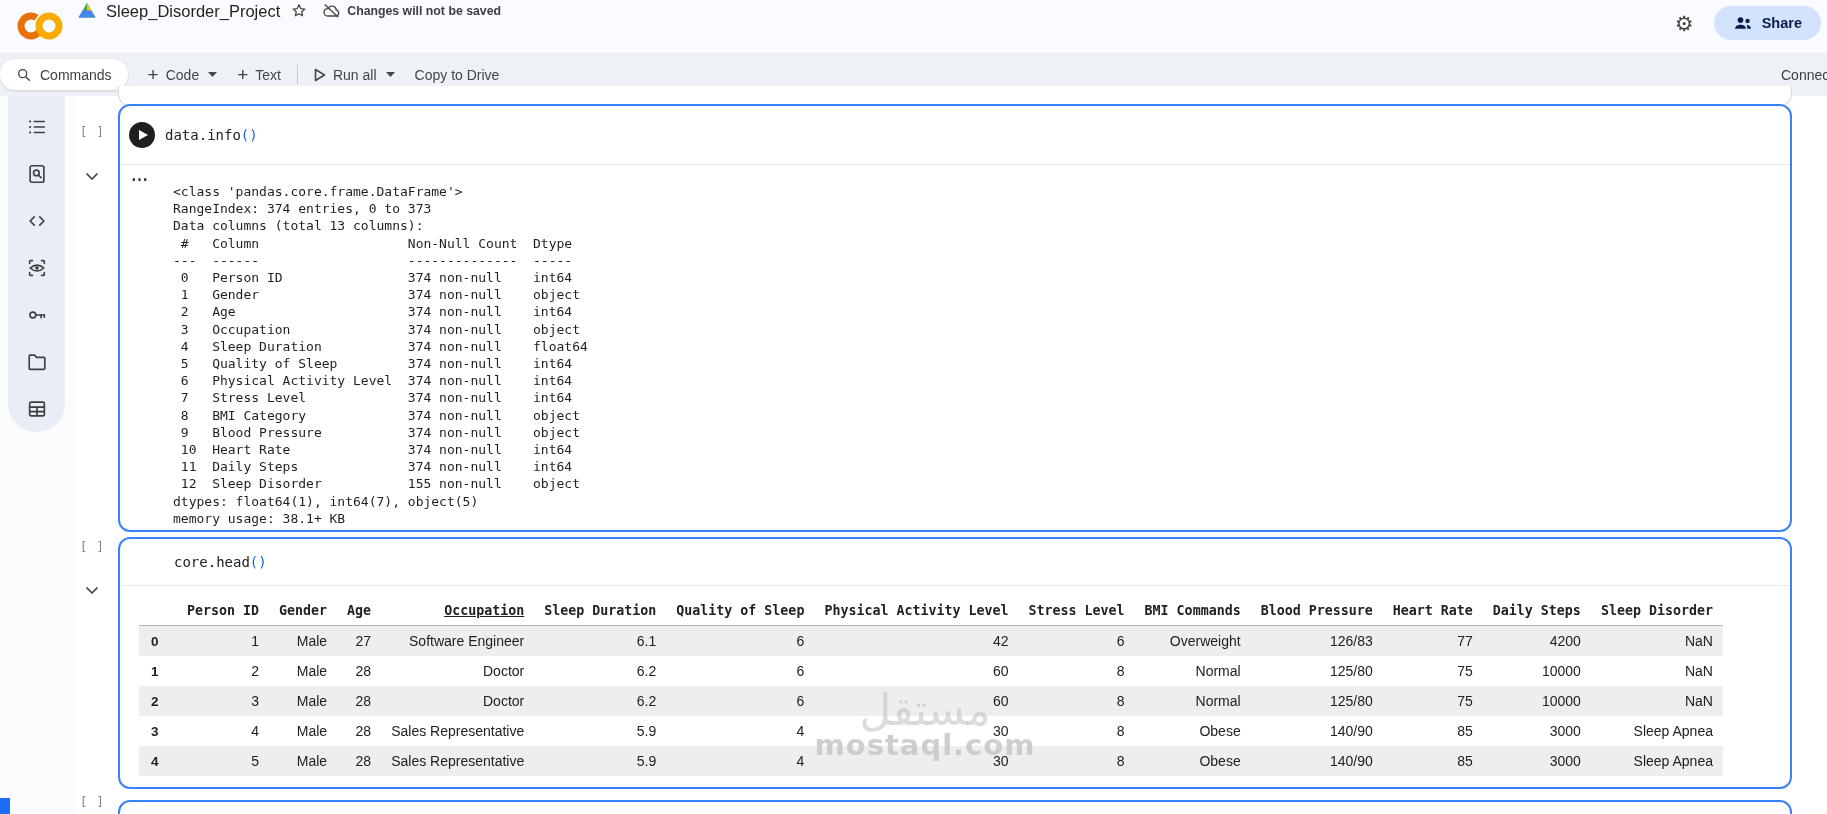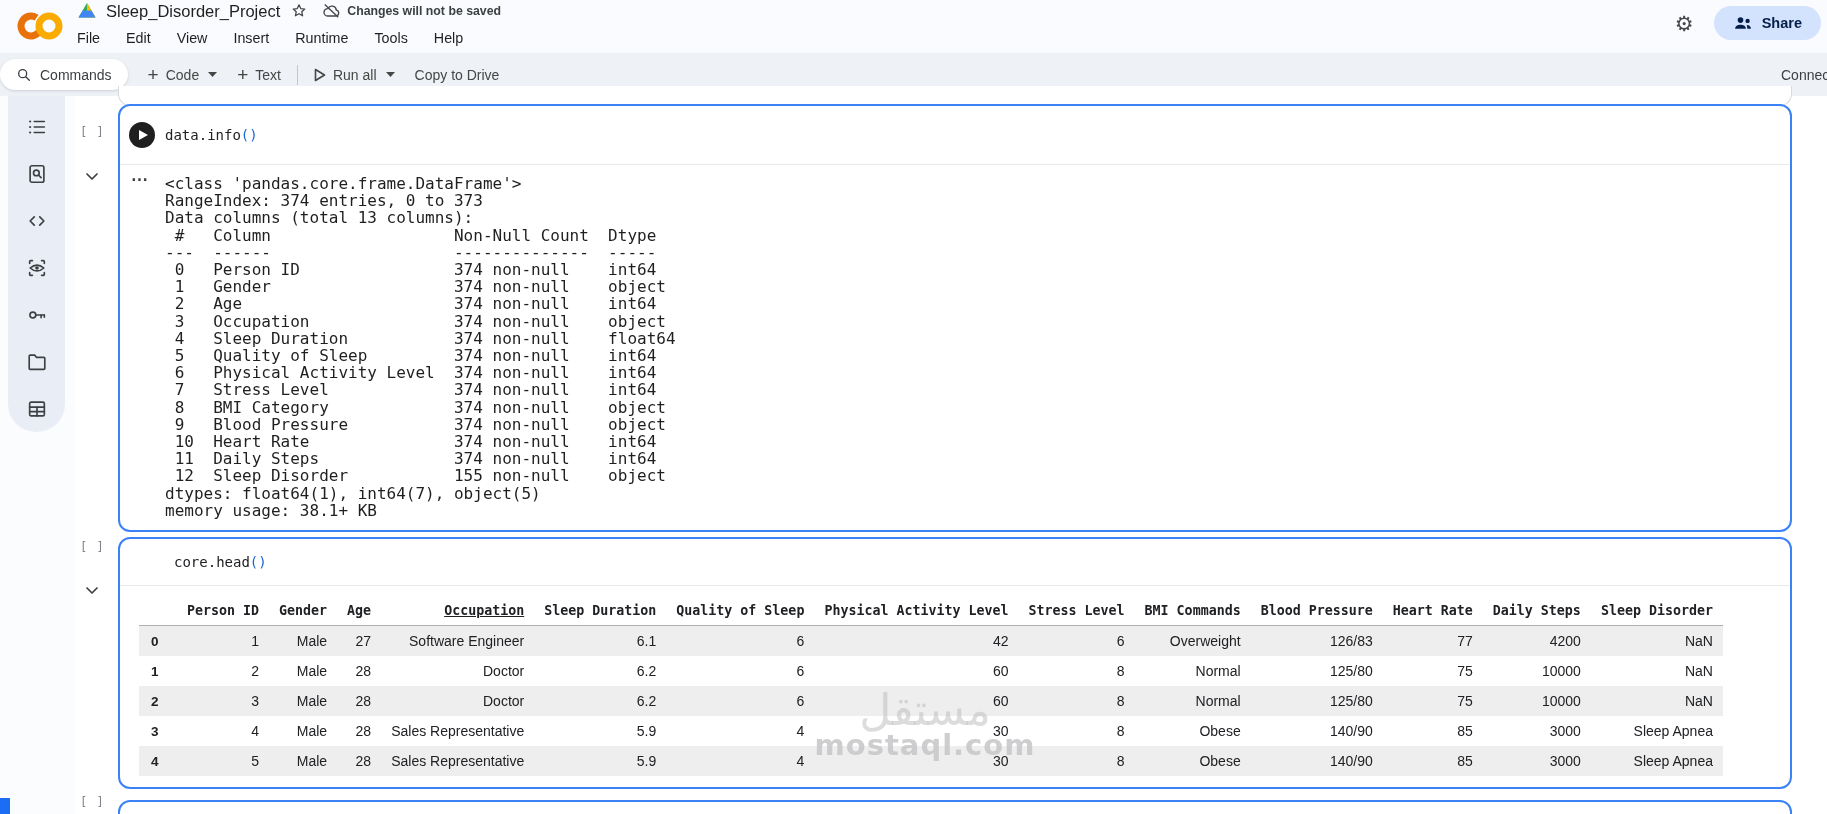--- a/index.html
+++ b/index.html
@@ -55,22 +55,22 @@
             justify-content:center;cursor:pointer;flex:0 0 auto;}
   .play-tri{width:0;height:0;border-left:9px solid #fff;border-top:5.5px solid transparent;
             border-bottom:5.5px solid transparent;margin-left:2px;}
   .code-text{margin-left:10px;font-family:"DejaVu Sans Mono","Liberation Mono",monospace;
              font-size:14px;color:#202124;}
   .code-text.noplay{margin-left:45px;}
   .tok-paren{color:#1967d2;}
   .output-row{position:relative;padding:10px 0 12px 45px;}
   .out-ellipsis{position:absolute;left:11px;top:4px;font-size:17px;font-weight:bold;color:#3c4043;
                 letter-spacing:1px;cursor:pointer;}
-  pre.mono-out{margin:0;font-family:"DejaVu Sans Mono","Liberation Mono",monospace;
-               font-size:16px;line-height:17.2px;color:#1f1f1f;}
+  pre.mono-out{margin:8px;font-family:"DejaVu Sans Mono","Liberation Mono",monospace;
+               font-size:13px;line-height:17.2px;color:#1f1f1f;}
   
   .gutter{position:absolute;left:5px;font-family:"DejaVu Sans Mono","Liberation Mono",monospace;
           font-size:12px;color:#80868b;letter-spacing:1px;cursor:pointer;}
   .collapse-chevron{position:absolute;left:10px;cursor:pointer;}
   
   .df-area{padding:14px 0 10px 19px;}
   table.df{border-collapse:collapse;font-size:14px;color:#202124;}
   table.df thead th{font-family:"DejaVu Sans Mono","Liberation Mono",monospace;font-size:13.3px;
                     font-weight:bold;text-align:right;padding:3px 10px 7px 10px;border-bottom:1px solid #b0b0b0;}
   table.df tbody td{text-align:right;padding:7px 10px;}
@@ -126,29 +126,20 @@
       </span>
       <span id="savestatus">
         <span>
           <svg class="ic" width="19" height="17" viewBox="0 0 24 20">
             <path d="M7,17 h10.5 a3.8,3.8 0 0 0 .6-7.5 A5.6,5.6 0 0 0 7.5,7.6 A4.3,4.3 0 0 0 7,17 z" fill="none" stroke="#444746" stroke-width="1.7"></path>
             <line x1="3.5" y1="2.5" x2="20.5" y2="18.5" stroke="#444746" stroke-width="1.7"></line>
           </svg>
         </span>
         <span>Changes will not be saved</span>
       </span>
-    </div>
-    <div id="menubar">
-      <span class="menu-item">File</span>
-      <span class="menu-item">Edit</span>
-      <span class="menu-item">View</span>
-      <span class="menu-item">Insert</span>
-      <span class="menu-item">Runtime</span>
-      <span class="menu-item">Tools</span>
-      <span class="menu-item">Help</span>
     </div>
     <div id="appbar-right">
       <span id="gear">⚙</span>
       <span id="share-btn">
         <span>
           <svg class="ic" width="20" height="16" viewBox="0 0 24 18">
             <circle cx="9" cy="5.5" r="3.4" fill="#041e49"></circle>
             <path d="M2.5,16 c0-3.4 3.2-5 6.5-5 s6.5,1.6 6.5,5 z" fill="#041e49"></path>
             <circle cx="17.5" cy="6.5" r="2.6" fill="#041e49"></circle>
             <path d="M16.5,11.4 c3,0.2 5,1.8 5,4.6 h-4.2" fill="#041e49"></path>

